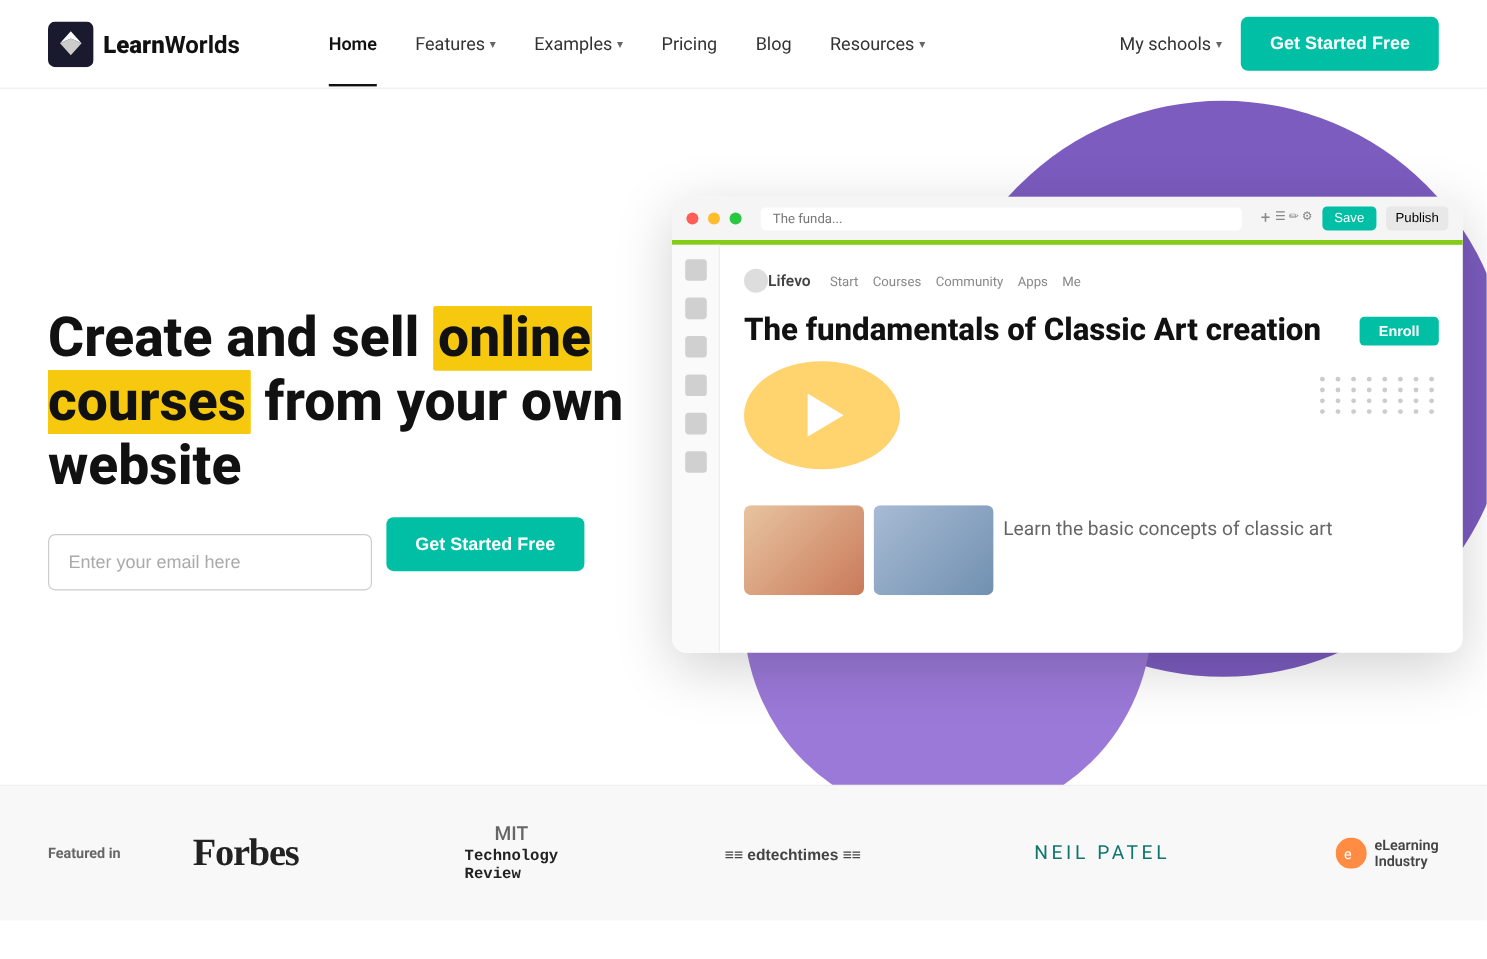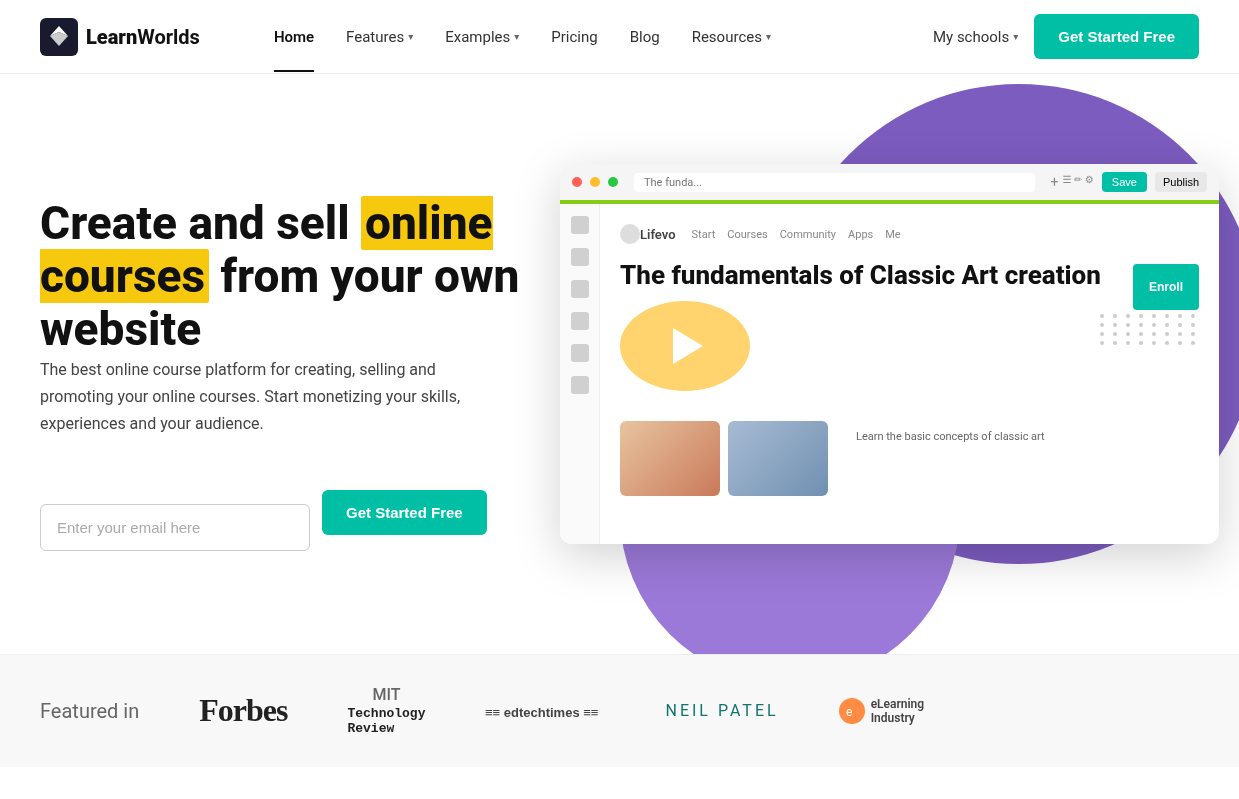--- a/index.html
+++ b/index.html
@@ -300,21 +300,21 @@
     }
     .enroll-btn-area {
       position: absolute;
       right: 20px;
       top: 60px;
     }
     .enroll-btn {
       background: #00bfa5;
       color: #fff;
       border: none;
-      padding: 16px 16px;
+      padding: 5px 16px;
       border-radius: 4px;
       font-size: 12px;
       font-weight: 600;
       cursor: pointer;
     }
     .dots-pattern {
       position: absolute;
       right: 20px;
       top: 110px;
       display: grid;
@@ -337,47 +337,47 @@
       width: 100%;
       height: 100%;
       background: linear-gradient(135deg, #e8c4a0, #c97a5a);
     }
     .photo-placeholder-2 {
       width: 100%;
       height: 100%;
       background: linear-gradient(135deg, #a8bbd4, #7090b0);
     }
     .course-desc-text {
-      font-size: 11px;
+      font-size: 16px;
       color: #666;
       margin-top: 8px;
       line-height: 1.5;
-      margin-left: 20px;
     }
 
     
     .featured-bar {
       background: #f8f8f8;
       padding: 30px 40px;
       display: flex;
       align-items: center;
       gap: 60px;
       border-top: 1px solid #eee;
     }
     .featured-label {
-      font-size: 20px;
+      font-size: 12px;
       color: #666;
-      font-weight: 400;
+      font-weight: 700;
       white-space: nowrap;
     }
     .featured-logos {
       display: flex;
       align-items: center;
       gap: 60px;
       flex: 1;
+      justify-content: space-between;
     }
     .logo-forbes {
       font-family: Georgia, serif;
       font-size: 32px;
       font-weight: 700;
       color: #222;
       letter-spacing: -1px;
     }
     .logo-mit {
       font-size: 12px;
@@ -445,21 +445,20 @@
     </div>
     <button class="btn-primary">Get Started Free</button>
   </div>
 </nav>
 
 <section class="hero">
   <div class="hero-left">
     <h1 class="hero-title">
       <span>Create and sell </span><span class="highlight-yellow">online courses</span><span> from your own website</span>
     </h1>
-    <p class="hero-desc">The best online course platform for creating, selling and promoting your online courses. Start monetizing your skills, experiences and your audience.</p>
     <div class="hero-cta">
       <input class="email-input" type="email" placeholder="Enter your email here" style="">
       <button class="btn-cta">Get Started Free</button>
     </div>
   </div>
 
   <div class="hero-right">
 
     <div class="bg-circle-purple"></div>
     <div class="bg-circle-lilac"></div>

